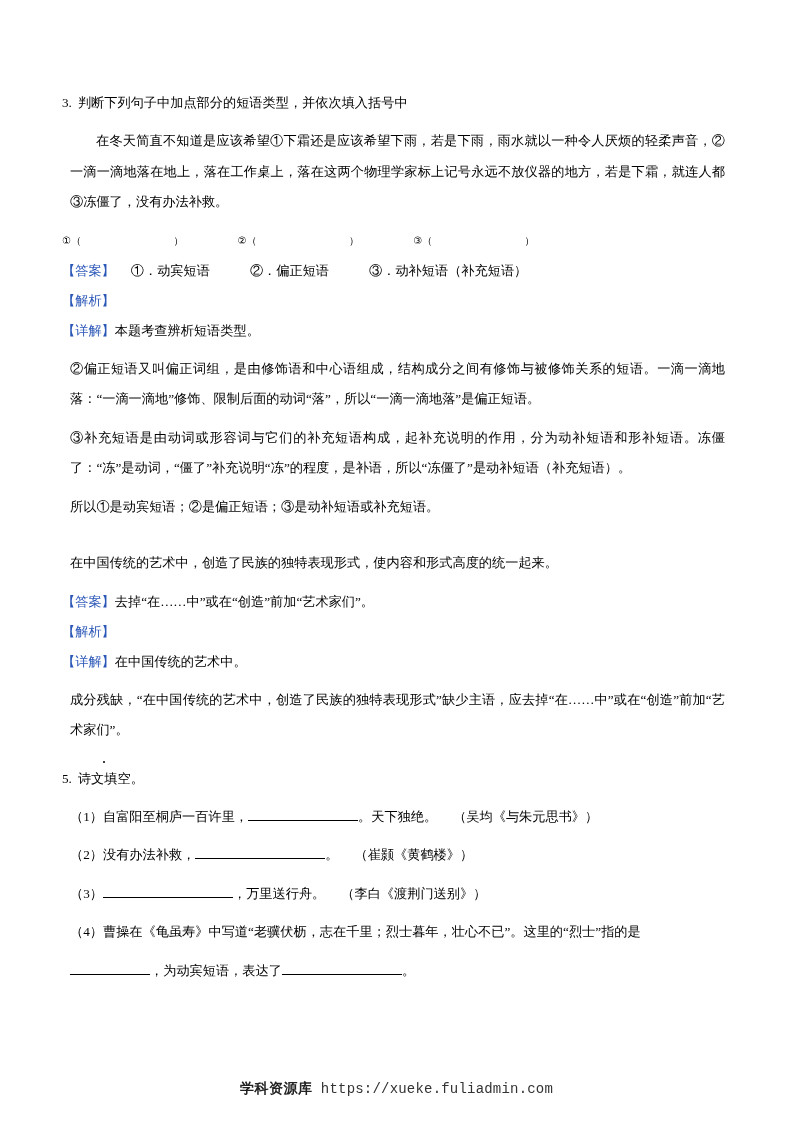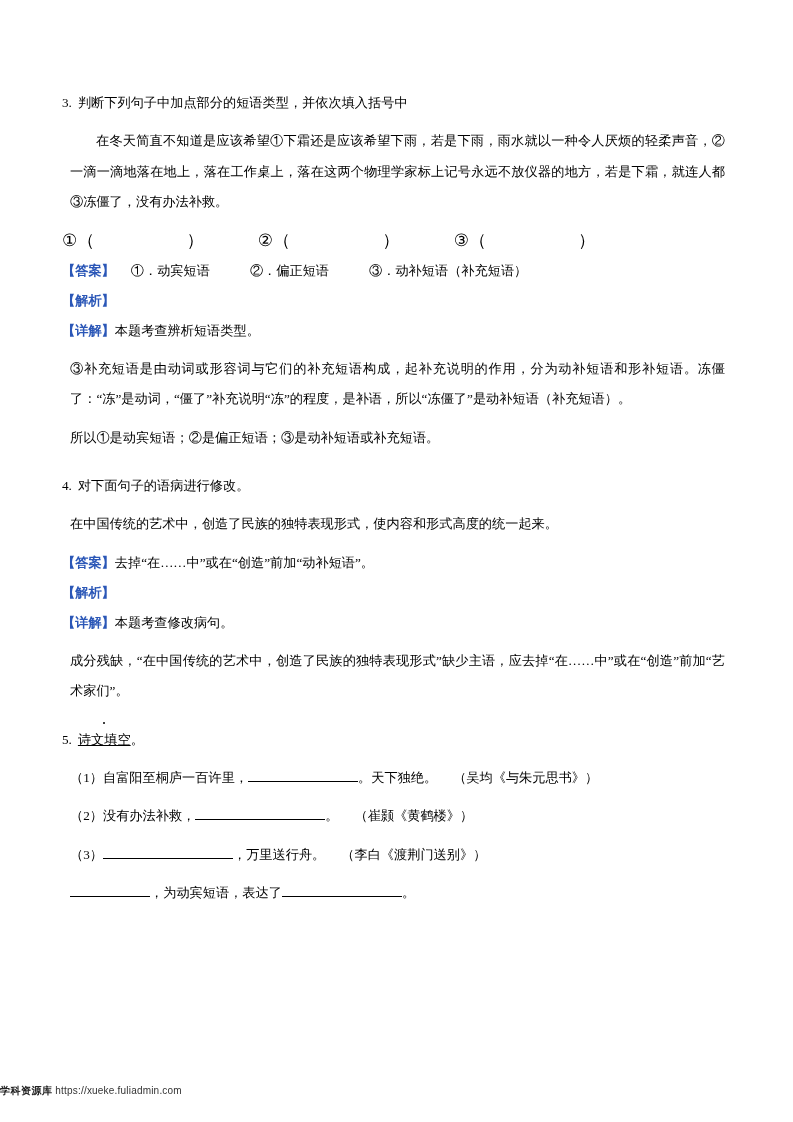--- a/index.html
+++ b/index.html
@@ -35,32 +35,32 @@
     font-size: 13.2px;
     line-height: 30.5px;
     text-align: justify;
     text-justify: inter-ideograph;
     margin: 8px;
   }
   .indent {
     text-indent: 26px;
   }
   .blanks-row {
-    font-size: 17px;
+    font-size: 10px;
     line-height: 30px;
     margin: 0;
     letter-spacing: 0.2px;
   }
   .blanks-row .gap {
     display: inline-block;
     width: 92px;
   }
   .tag {
     color: #2b57b7;
-    font-weight: bold;
+    font-weight: normal;
   }
   .ansline {
     font-size: 13.2px;
     line-height: 30px;
     margin: 0;
   }
   .ansline .atext {
     color: #000000;
   }
   .sp-lg { display: inline-block; width: 54px; }
@@ -72,42 +72,41 @@
     height: 13px;
     vertical-align: baseline;
   }
   .w80 { width: 80px; }
   .w110 { width: 110px; }
   .w120 { width: 120px; }
   .w130 { width: 130px; }
   .dot-over {
     position: relative;
     display: inline-block;
-    text-decoration: underline;
   }
   .dot-over::after {
     content: "";
     position: absolute;
     left: 50%;
     top: -3px;
     width: 2px;
     height: 2px;
     background: #000;
     border-radius: 50%;
     transform: translateX(-50%);
   }
   .footer {
     position: absolute;
     left: 0;
     right: 0;
     bottom: 24px;
-    text-align: left;
-    font-size: 10px;
+    text-align: center;
+    font-size: 14px;
     color: #3a3a3a;
-    font-family: Liberation Sans, sans-serif;
+    font-family: Liberation Mono, monospace;
   }
   .footer .logo {
     color: #222;
     font-weight: bold;
     letter-spacing: 0.5px;
   }
   .footer .url {
     color: #333;
     letter-spacing: 0.2px;
   }
@@ -128,39 +127,37 @@
     </p>
     <p class="ansline">
       <span class="tag">【答案】</span><span class="sp-sm"></span><span class="atext">①．动宾短语</span><span class="sp-md"></span><span class="atext">②．偏正短语</span><span class="sp-md"></span><span class="atext">③．动补短语（补充短语）</span>
     </p>
     <p class="ansline">
       <span class="tag">【解析】</span>
     </p>
     <p class="ansline">
       <span class="tag">【详解】</span><span>本题考查辨析短语类型。</span>
     </p>
+    <p class="para">②偏正短语又叫偏正词组，是由修饰语和中心语组成，结构成分之间有修饰与被修饰关系的短语。一滴一滴地落：“一滴一滴地”修饰、限制后面的动词“落”，所以“一滴一滴地落”是偏正短语。</p>
     <p class="para">③补充短语是由动词或形容词与它们的补充短语构成，起补充说明的作用，分为动补短语和形补短语。冻僵了：“冻”是动词，“僵了”补充说明“冻”的程度，是补语，所以“冻僵了”是动补短语（补充短语）。</p>
     <p class="para">所以①是动宾短语；②是偏正短语；③是动补短语或补充短语。</p>
   </div>
 
   <div class="sec-gap"></div>
 
   <div>
-    <p class="q-head">
-      <span class="q-num">4.</span><span>对下面句子的语病进行修改。</span>
-    </p>
     <p class="para">在中国传统的艺术中，创造了民族的独特表现形式，使内容和形式高度的统一起来。</p>
     <p class="ansline">
-      <span class="tag">【答案】</span><span class="atext">去掉“在……中”或在“创造”前加“动补短语”。</span>
+      <span class="tag">【答案】</span><span class="atext">去掉“在……中”或在“创造”前加“艺术家们”。</span>
     </p>
     <p class="ansline">
       <span class="tag">【解析】</span>
     </p>
     <p class="ansline">
-      <span class="tag">【详解】</span><span>本题考查修改病句。</span>
+      <span class="tag">【详解】</span><span>在中国传统的艺术中。</span>
     </p>
     <p class="para">成分残缺，“在中国传统的艺术中，创造了民族的独特表现形式”缺少主语，应去掉“在……中”或在“创造”前加“艺术家们”。</p>
   </div>
 
   <div class="sec-gap"></div>
 
   <div>
     <p class="q-head">
       <span class="q-num">5.</span><span class="dot-over">诗文填空</span><span>。</span>
     </p>
@@ -171,20 +168,23 @@
 
     <p class="para">
       <span>（2）</span><span>没有办法补救，</span><span class="u-blank w130"></span><span>。</span><span class="sp-sm"></span><span>（崔颢《黄鹤楼》）</span>
     </p>
 
     <p class="para">
       <span>（3）</span><span class="u-blank w130"></span><span>，万里送行舟。</span><span class="sp-sm"></span><span>（李白《渡荆门送别》）</span>
     </p>
 
     <p class="para">
+      <span>（4）</span><span>曹操在《龟虽寿》中写道“老骥伏枥，志在千里；烈士暮年，壮心不已”。这里的“烈士”指的是</span>
+    </p>
+    <p class="para">
       <span class="u-blank w80"></span><span>，为动宾短语，表达了</span><span class="u-blank w120"></span><span>。</span>
     </p>
   </div>
 
   <div class="footer">
     <span class="logo">学科资源库</span>
     <span class="url">https://xueke.fuliadmin.com</span>
   </div>
 
 </div>

